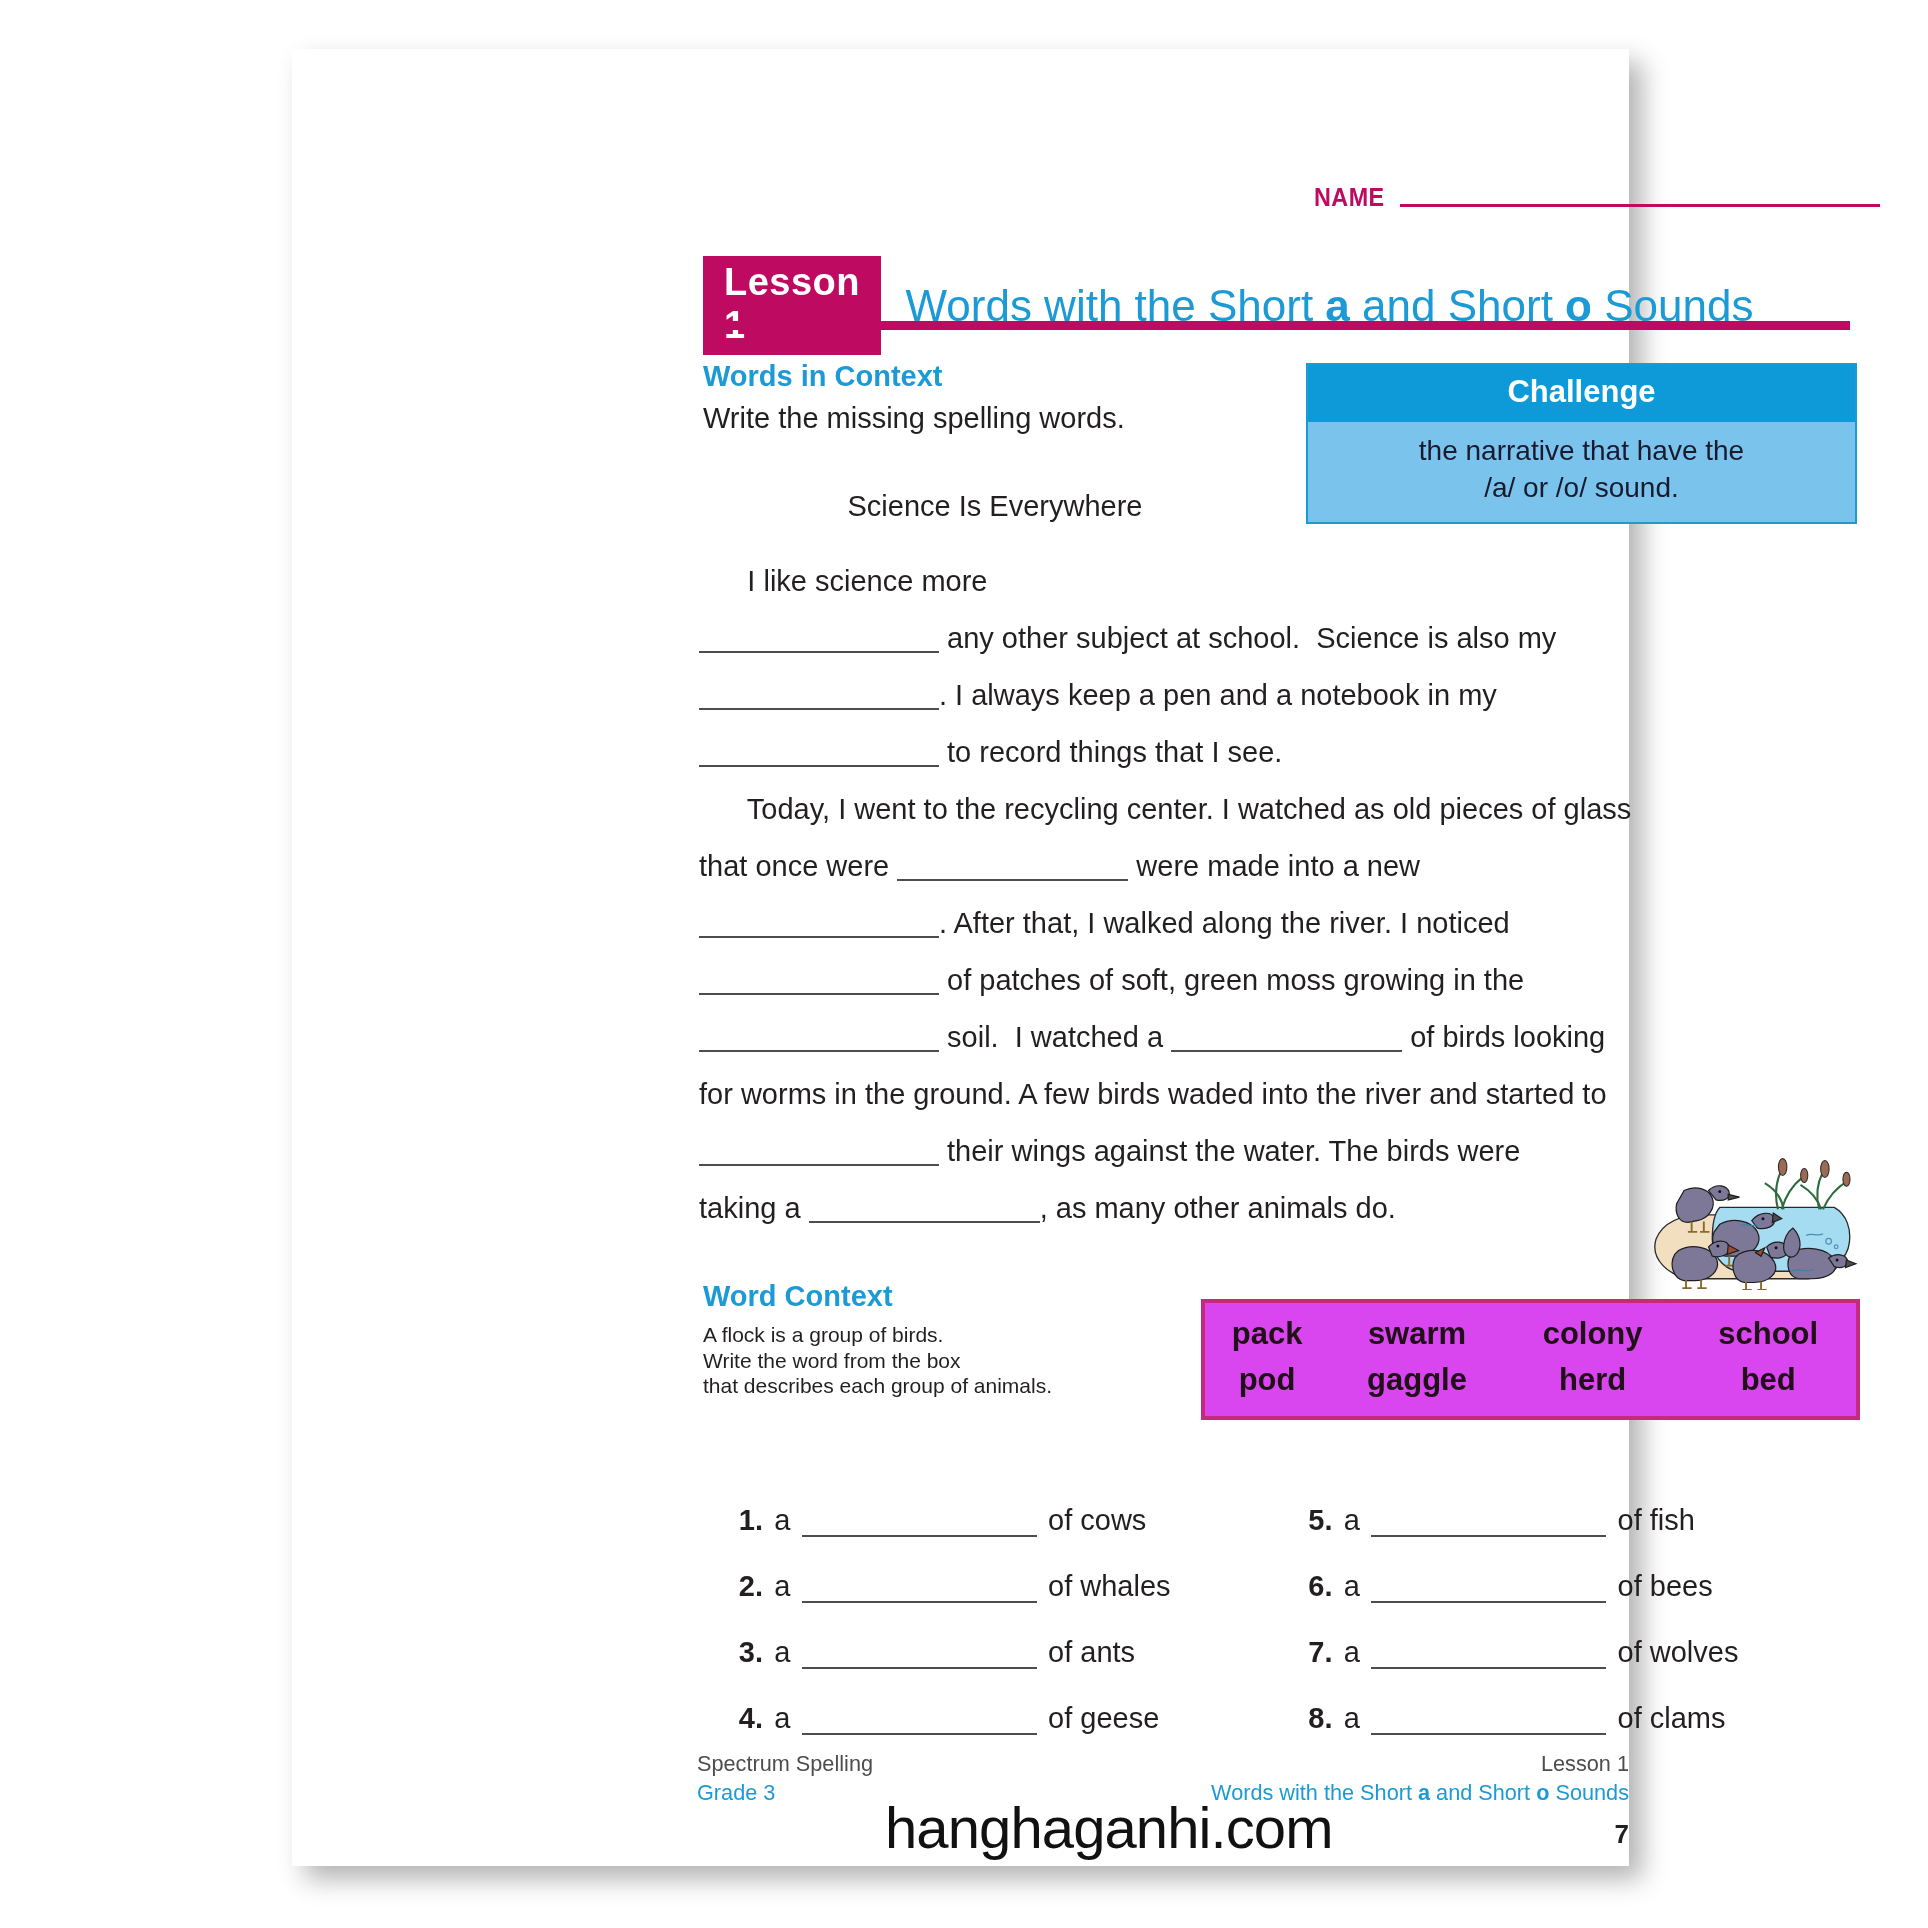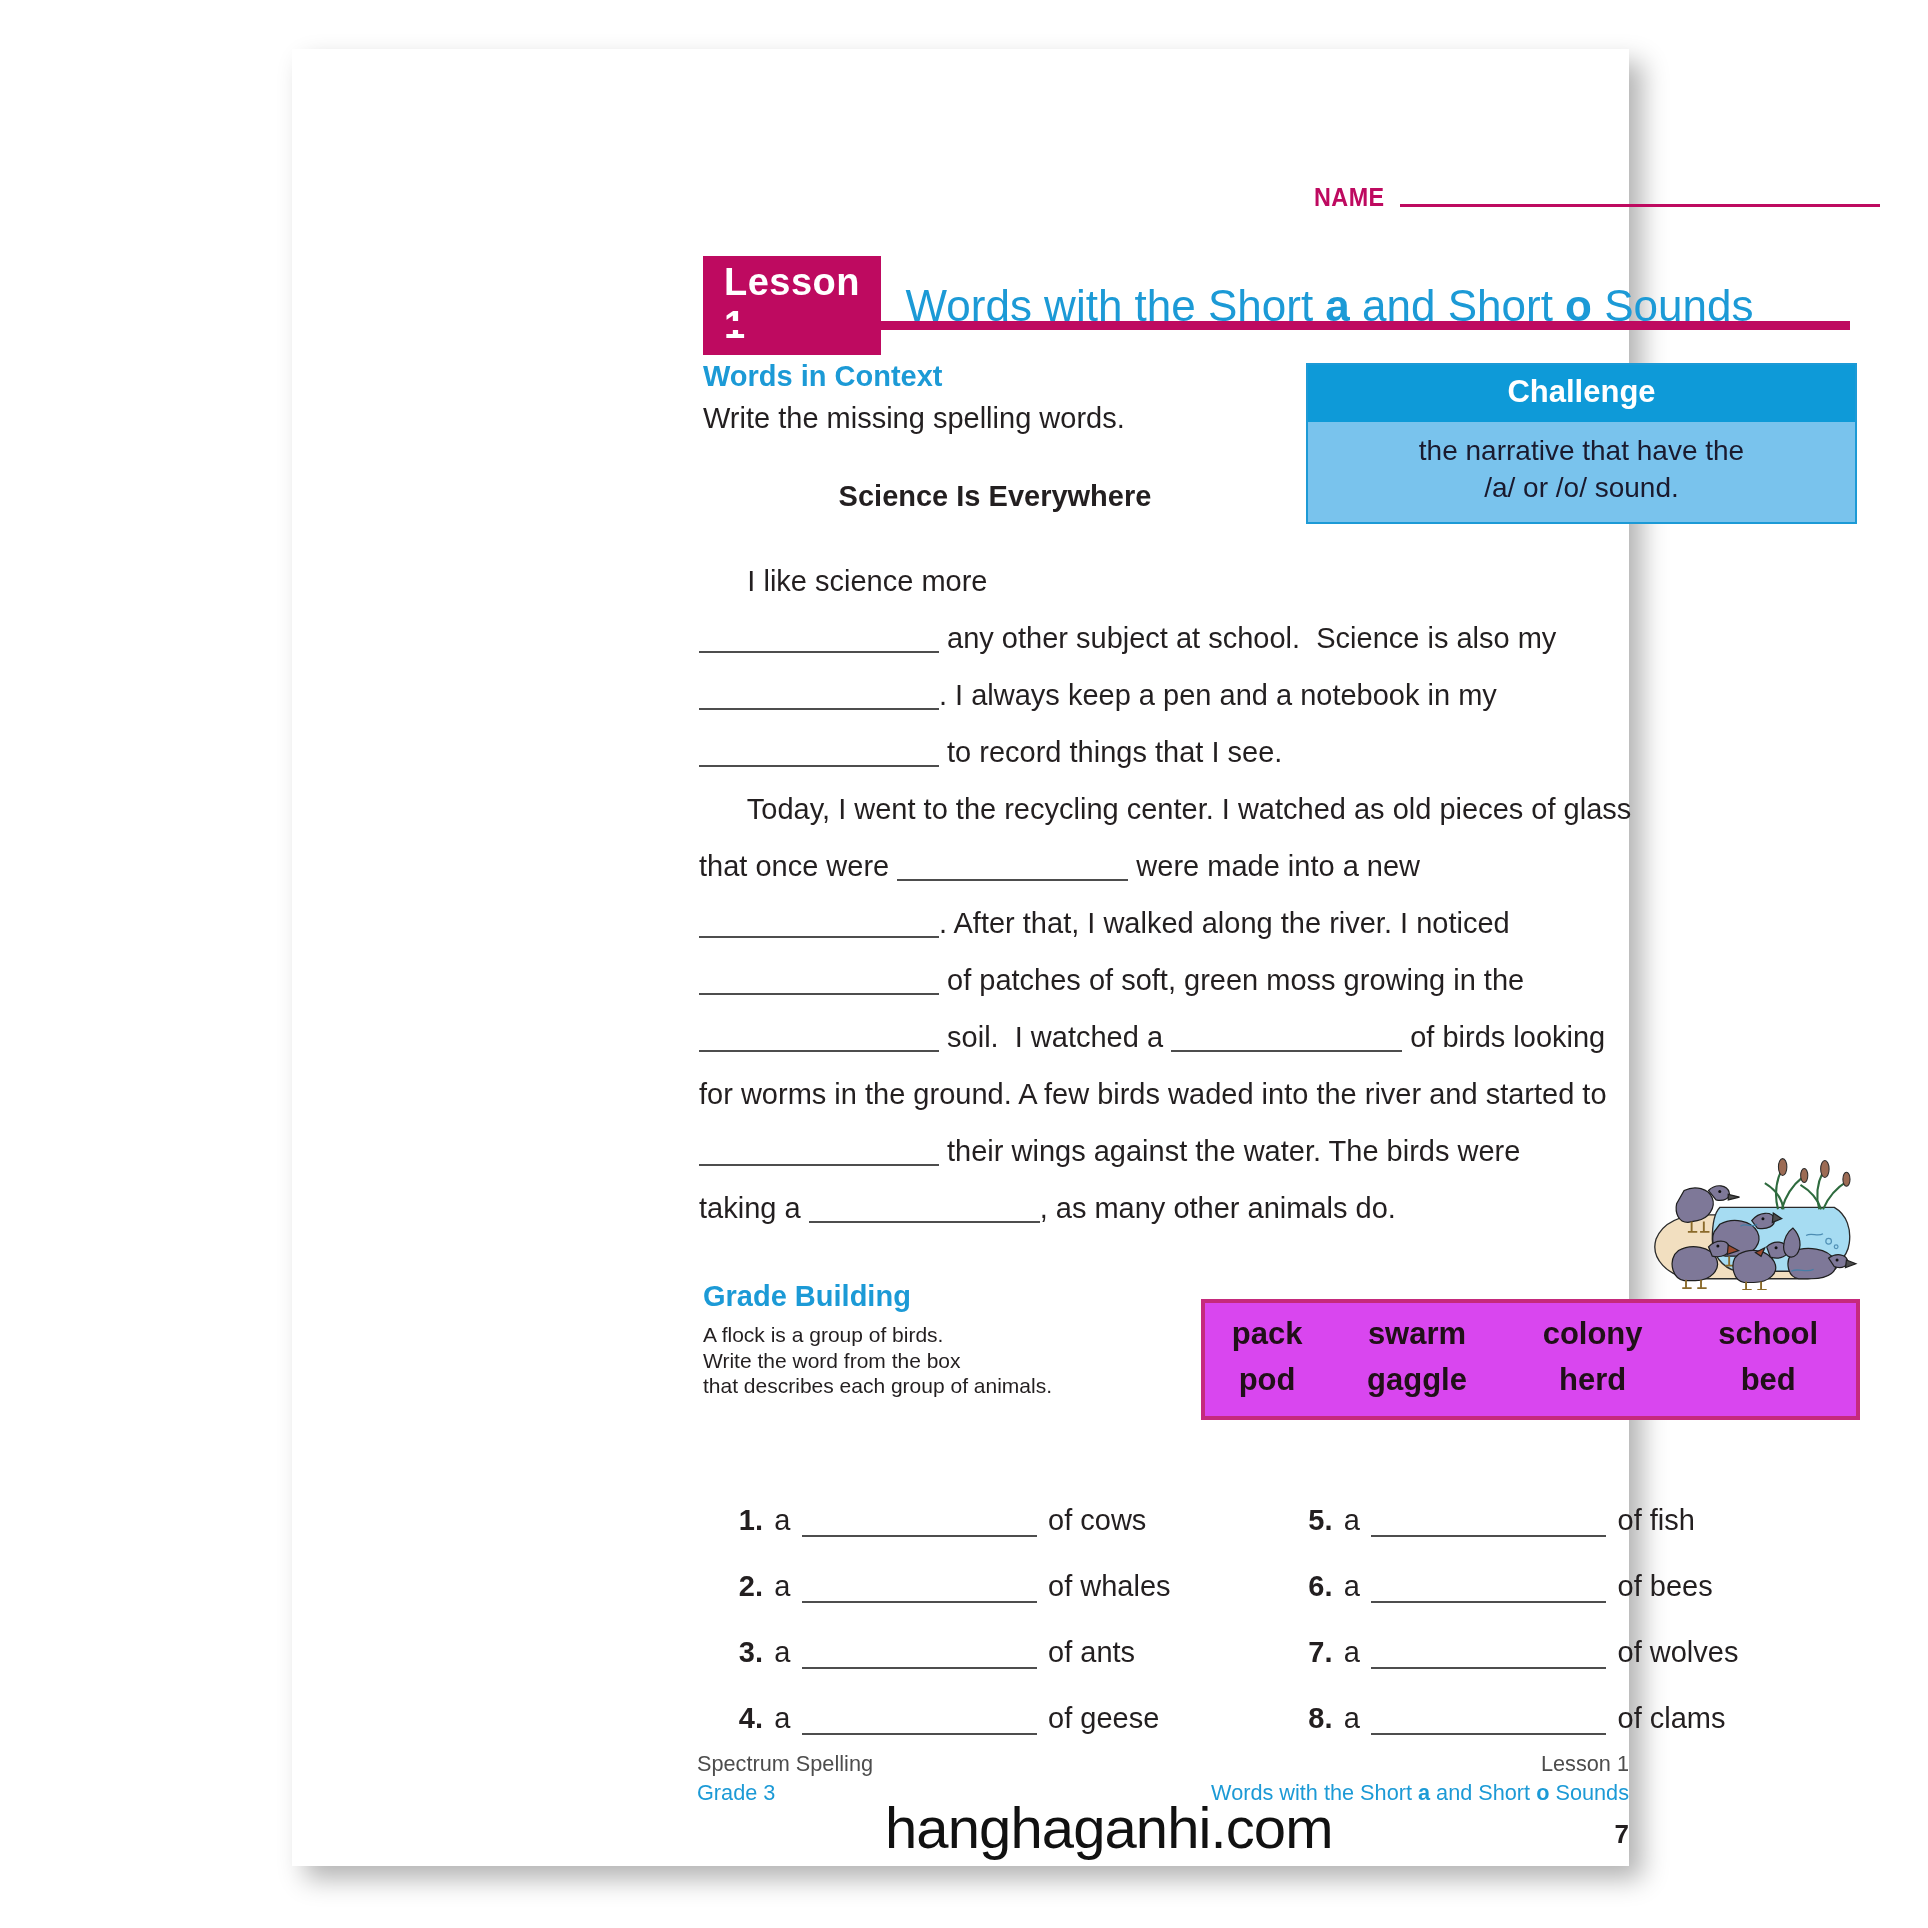--- a/index.html
+++ b/index.html
@@ -53,22 +53,22 @@
     width: 1147px; height: 8.5px; background: #BE0A60;
   }
 
   
   .sec-head { color: #1C9AD6; font-weight: bold; font-size: 29px; }
   .body-text { color: #231F20; font-size: 29px; }
 
   #words-in-context { position: absolute; left: 411px; top: 311px; }
   #wic-sub { position: absolute; left: 411px; top: 353px; }
   #story-title {
-    position: absolute; left: 411px; top: 431px; width: 584px;
-    text-align: center; font-weight: bold; font-size: 29px; color: #231F20;
+    position: absolute; left: 411px; top: 441px; width: 584px;
+    text-align: center; font-weight: normal; font-size: 29px; color: #231F20;
   }
 
   
   #challenge {
     position: absolute; left: 1014px; top: 314px;
     width: 551px; border: 2.8px solid #1C9AD6;
   }
   #challenge-title {
     background: #0E9AD8; color: #ffffff;
     text-align: center; font-weight: bold; font-size: 31px;
@@ -247,21 +247,21 @@
         <path d="M96 78 C102 74 108 80 114 76"></path>
           <path d="M166 88 C172 84 178 90 184 86"></path>
         <path d="M150 126 C158 122 166 128 174 124"></path>
       </g>
       <g fill="none" stroke="#3D7FA8" stroke-width="1.3" opacity="0.8">
         <circle cx="190" cy="94" r="3"></circle>
           <circle cx="198" cy="100" r="2"></circle>
       </g>
     </svg>
 
-    <div class="sec-head" id="word-building">Grade Building</div>
+    <div class="sec-head" id="word-building">Word Context</div>
     <div id="wb-desc">
       <div>A flock is a group of birds.</div>
       <div>Write the word from the box</div>
       <div>that describes each group of animals.</div>
     </div>
 
     <div id="wordbox">
       <table>
           <tbody id="wordbox-body">
             <tr>

